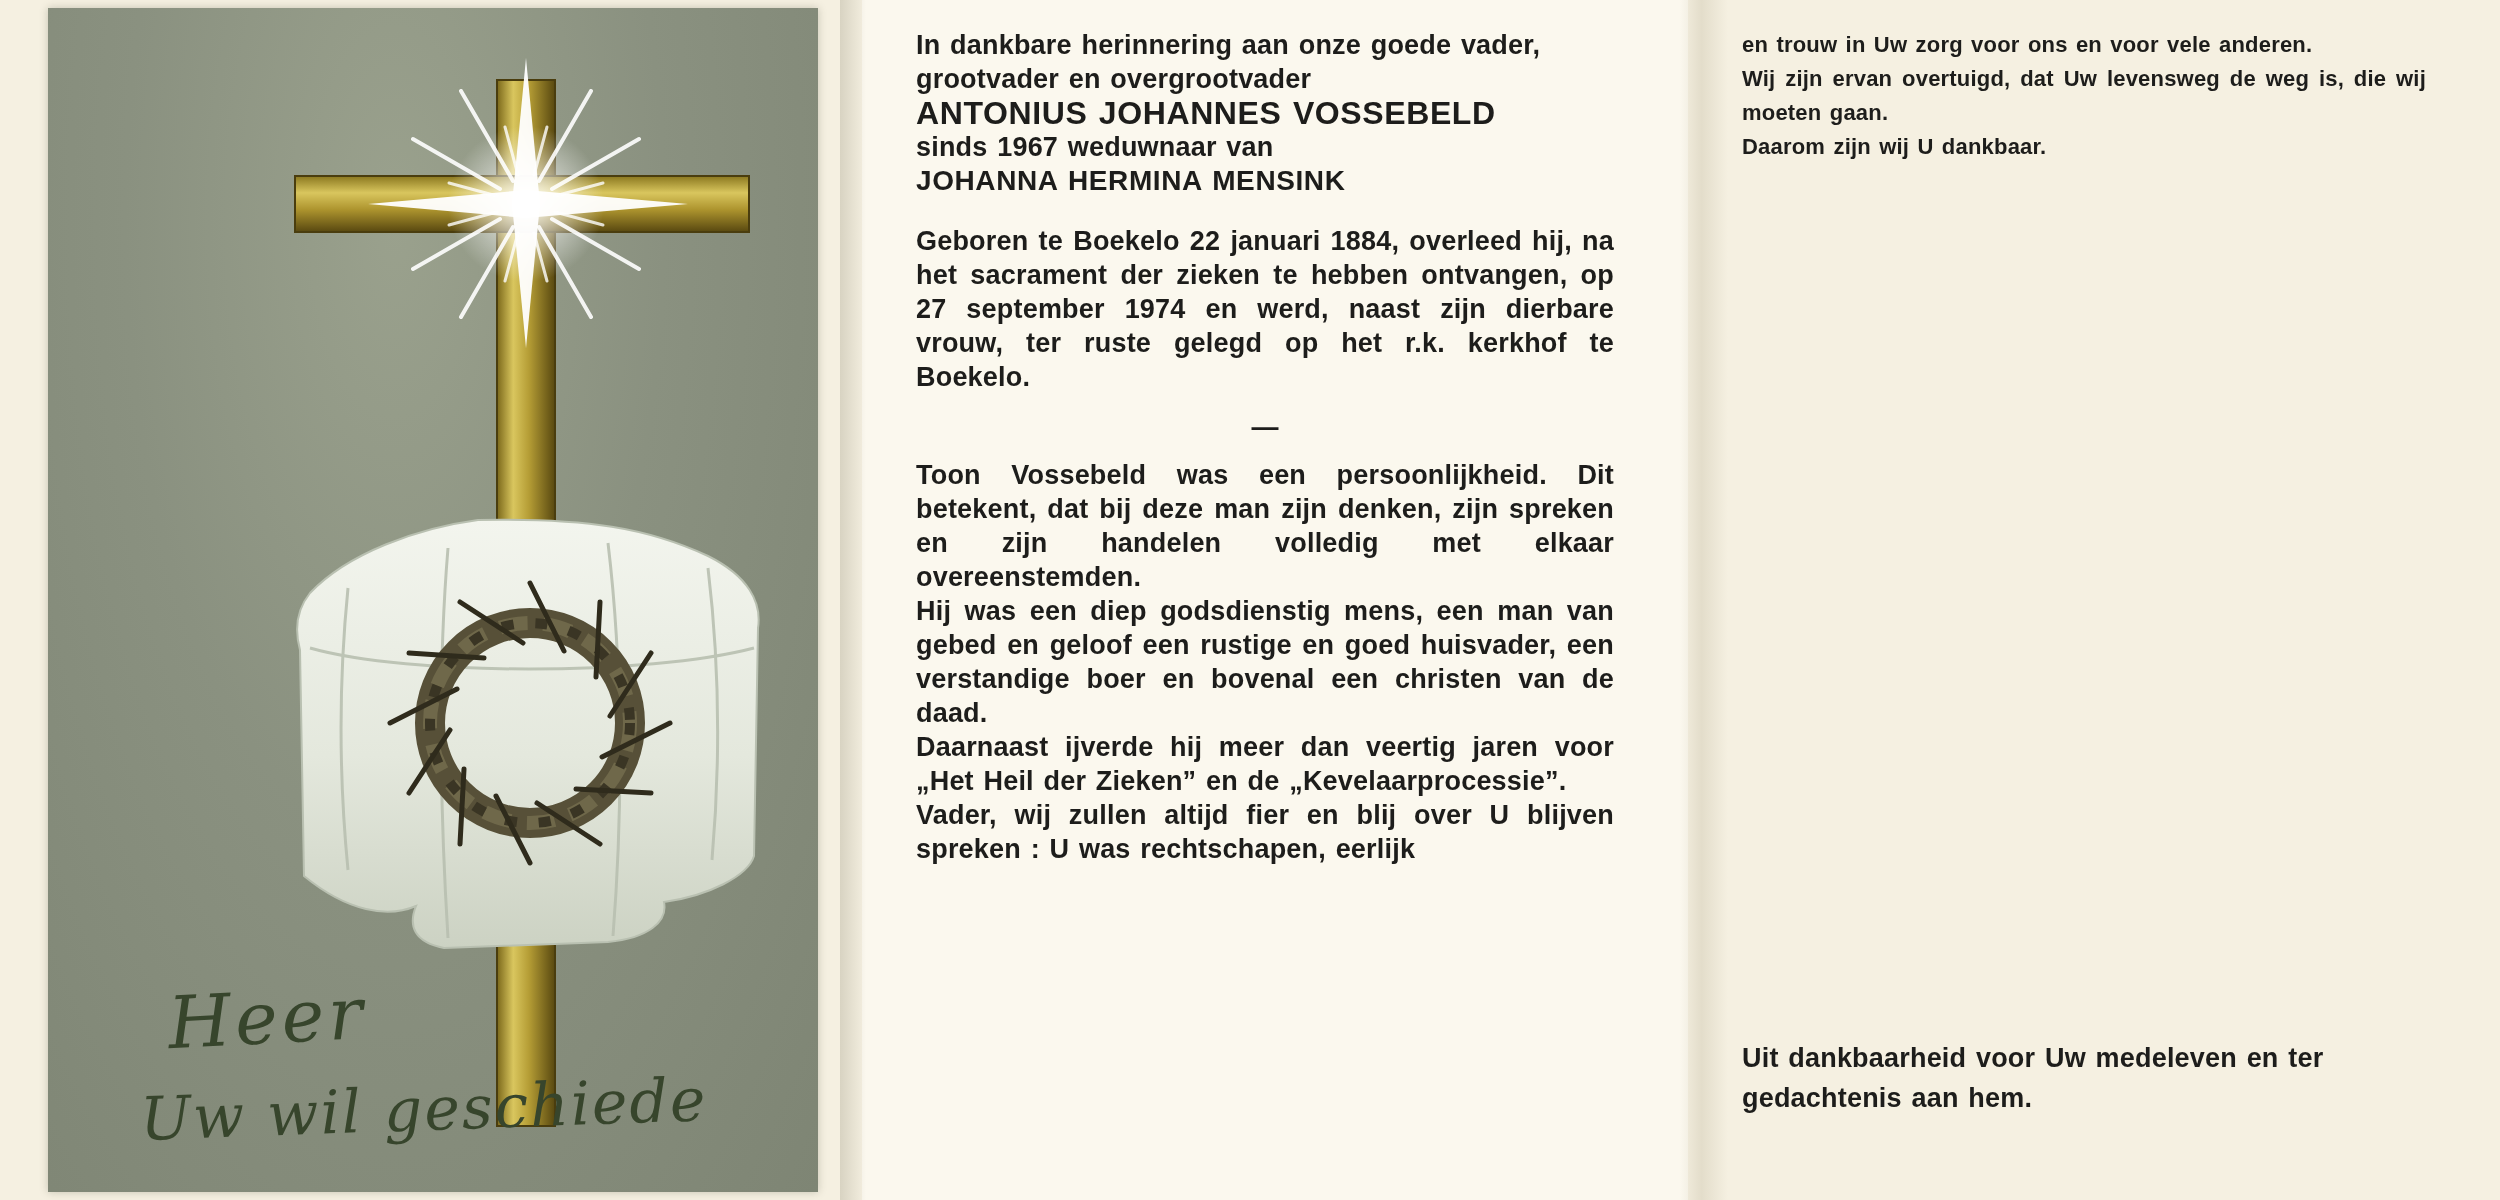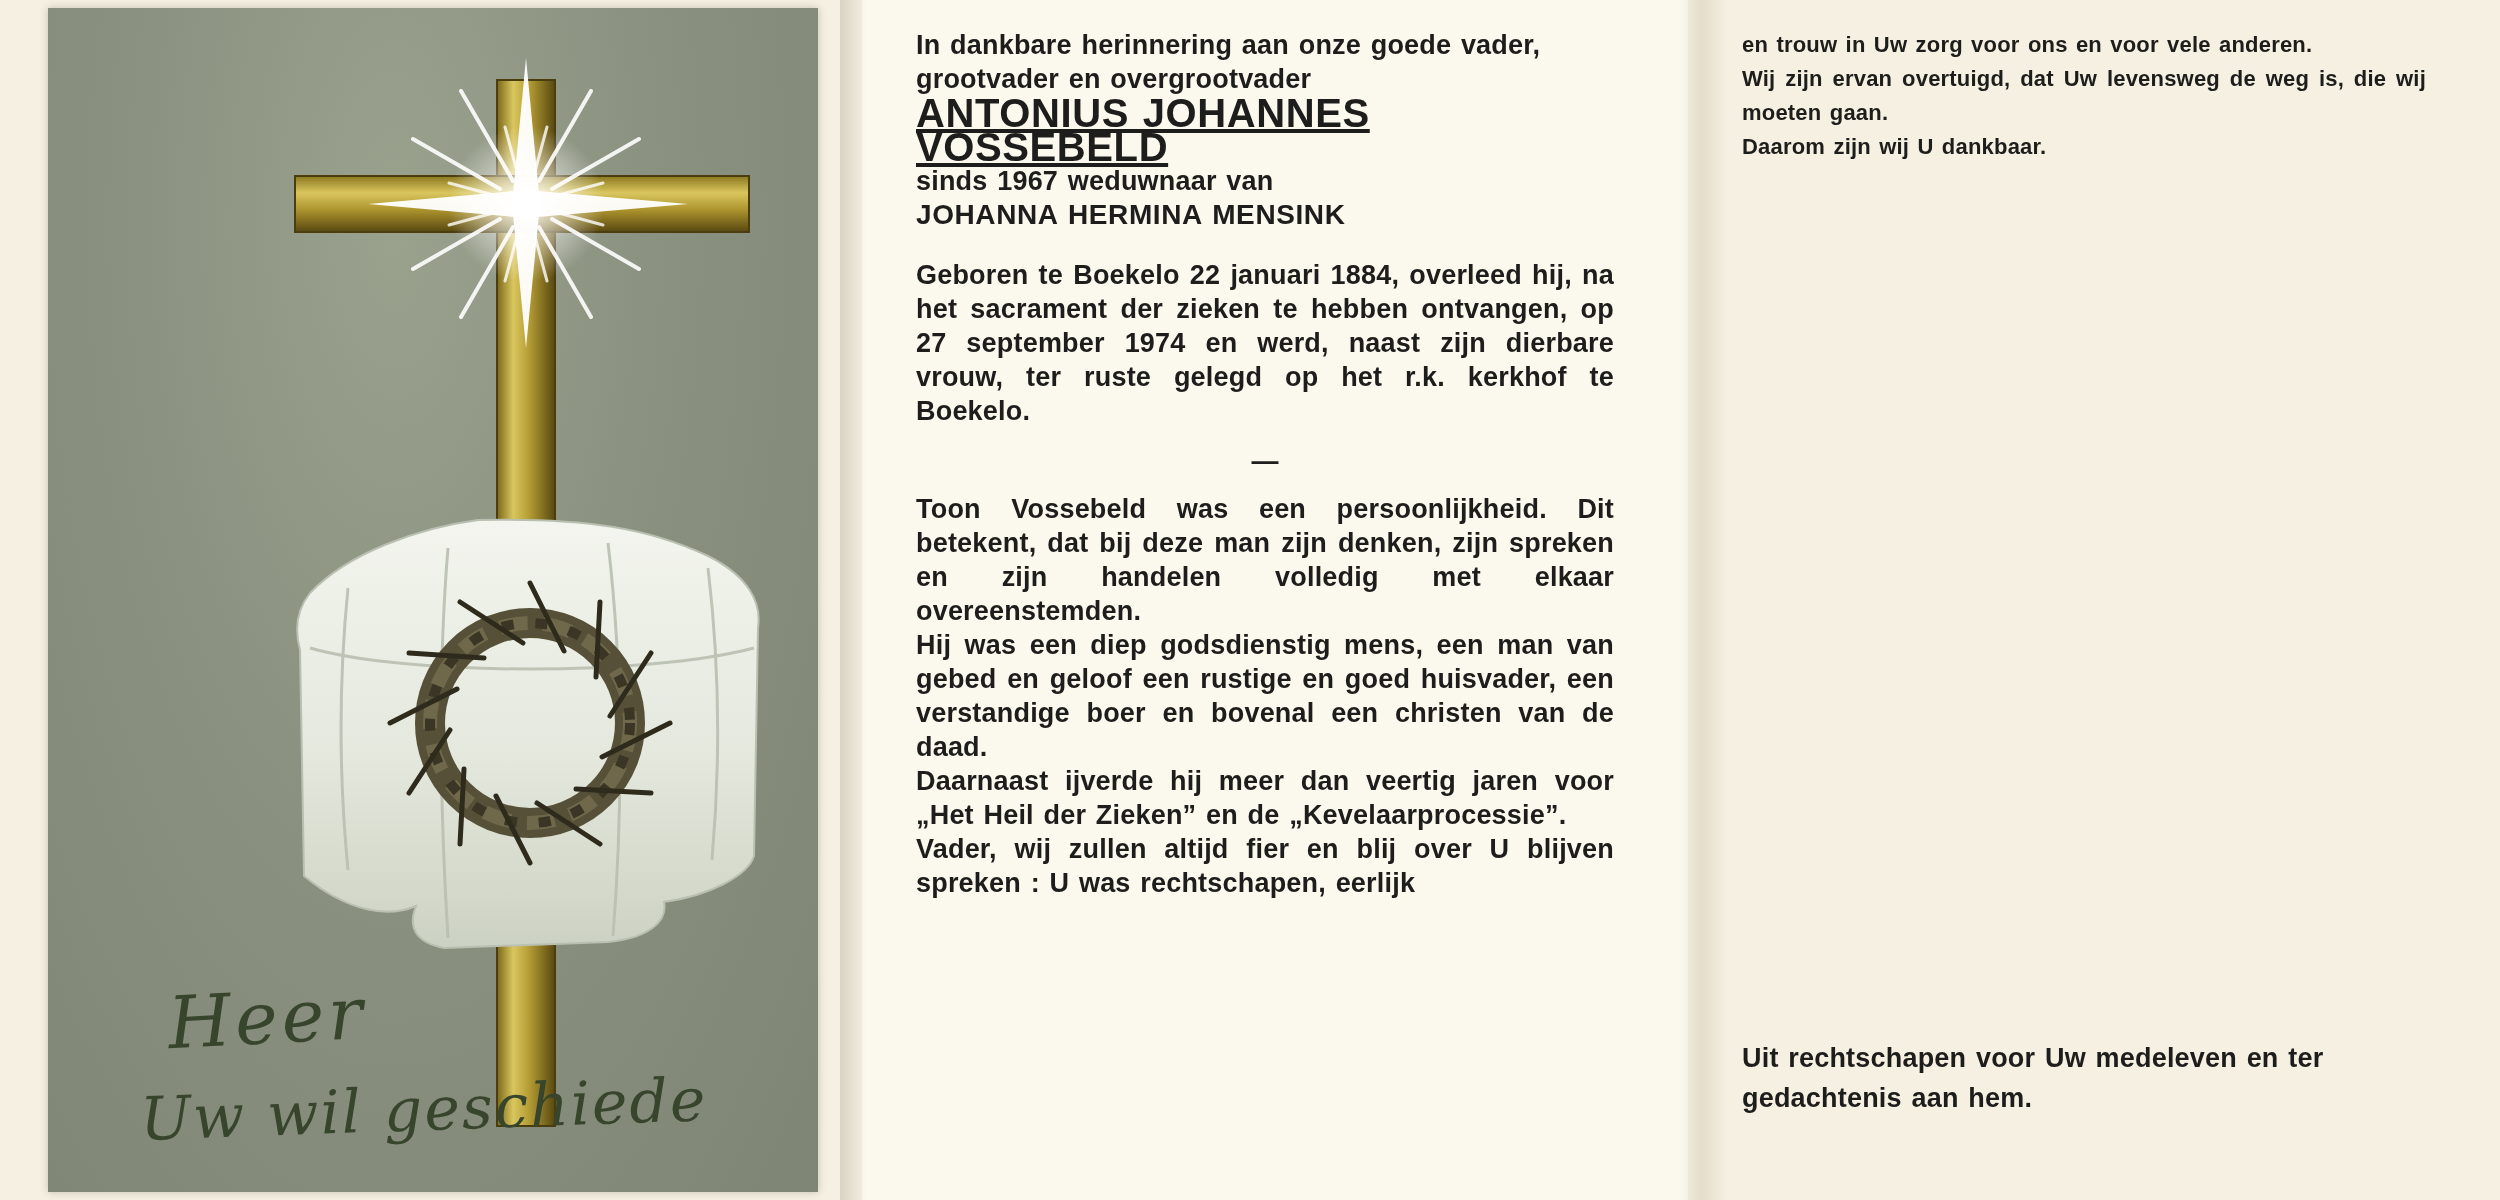--- a/index.html
+++ b/index.html
@@ -32,21 +32,21 @@
     background:linear-gradient(90deg,rgba(125,112,74,0),rgba(125,112,74,.15) 45%,rgba(125,112,74,0));}
 
   
   .center-col{
     position:absolute;left:916px;top:28px;width:698px;
     color:#1d1d1b;font-size:27px;line-height:34px;font-weight:bold;
     letter-spacing:.2px;word-spacing:2px;
   }
   .center-col p{margin:0;text-align:justify;}
   .center-col .tc{text-align:left;}
-  .name-line{font-size:40px;letter-spacing:.6px;margin:10px 0 6px;text-align:center;text-decoration:underline;}
+  .name-line{font-size:32px;letter-spacing:.6px;margin:10px 0 6px;text-align:center;}
   .wife-line{font-size:28px;letter-spacing:.6px;margin:6px 0 0;text-align:center;}
   .lead-par{margin-top:26px !important;}
   .divider{text-align:center !important;margin:16px 0 14px !important;}
 
   .right-col{
     position:absolute;left:1742px;top:28px;width:684px;
     color:#1d1d1b;font-size:22px;line-height:34px;font-weight:bold;
     letter-spacing:.2px;word-spacing:2px;
   }
   .right-col p{margin:0;text-align:justify;}
@@ -180,15 +180,15 @@
     <p>Hij was een diep godsdienstig mens, een man van gebed en geloof een rustige en goed huisvader, een verstandige boer en bovenal een christen van de daad.</p>
     <p>Daarnaast ijverde hij meer dan veertig jaren voor „Het Heil der Zieken” en de „Kevelaarprocessie”.</p>
     <p>Vader, wij zullen altijd fier en blij over U blijven spreken : U was rechtschapen, eerlijk</p>
   </div>
 
   <div class="right-col">
     <p>en trouw in Uw zorg voor ons en voor vele anderen.</p>
     <p>Wij zijn ervan overtuigd, dat Uw levensweg de weg is, die wij moeten gaan.</p>
     <p>Daarom zijn wij U dankbaar.</p>
   </div>
-  <p class="closing-par">Uit rechtschapen voor Uw medeleven en ter gedachtenis aan hem.</p>
+  <p class="closing-par">Uit dankbaarheid voor Uw medeleven en ter gedachtenis aan hem.</p>
 
 </div>
 
 </body></html>

